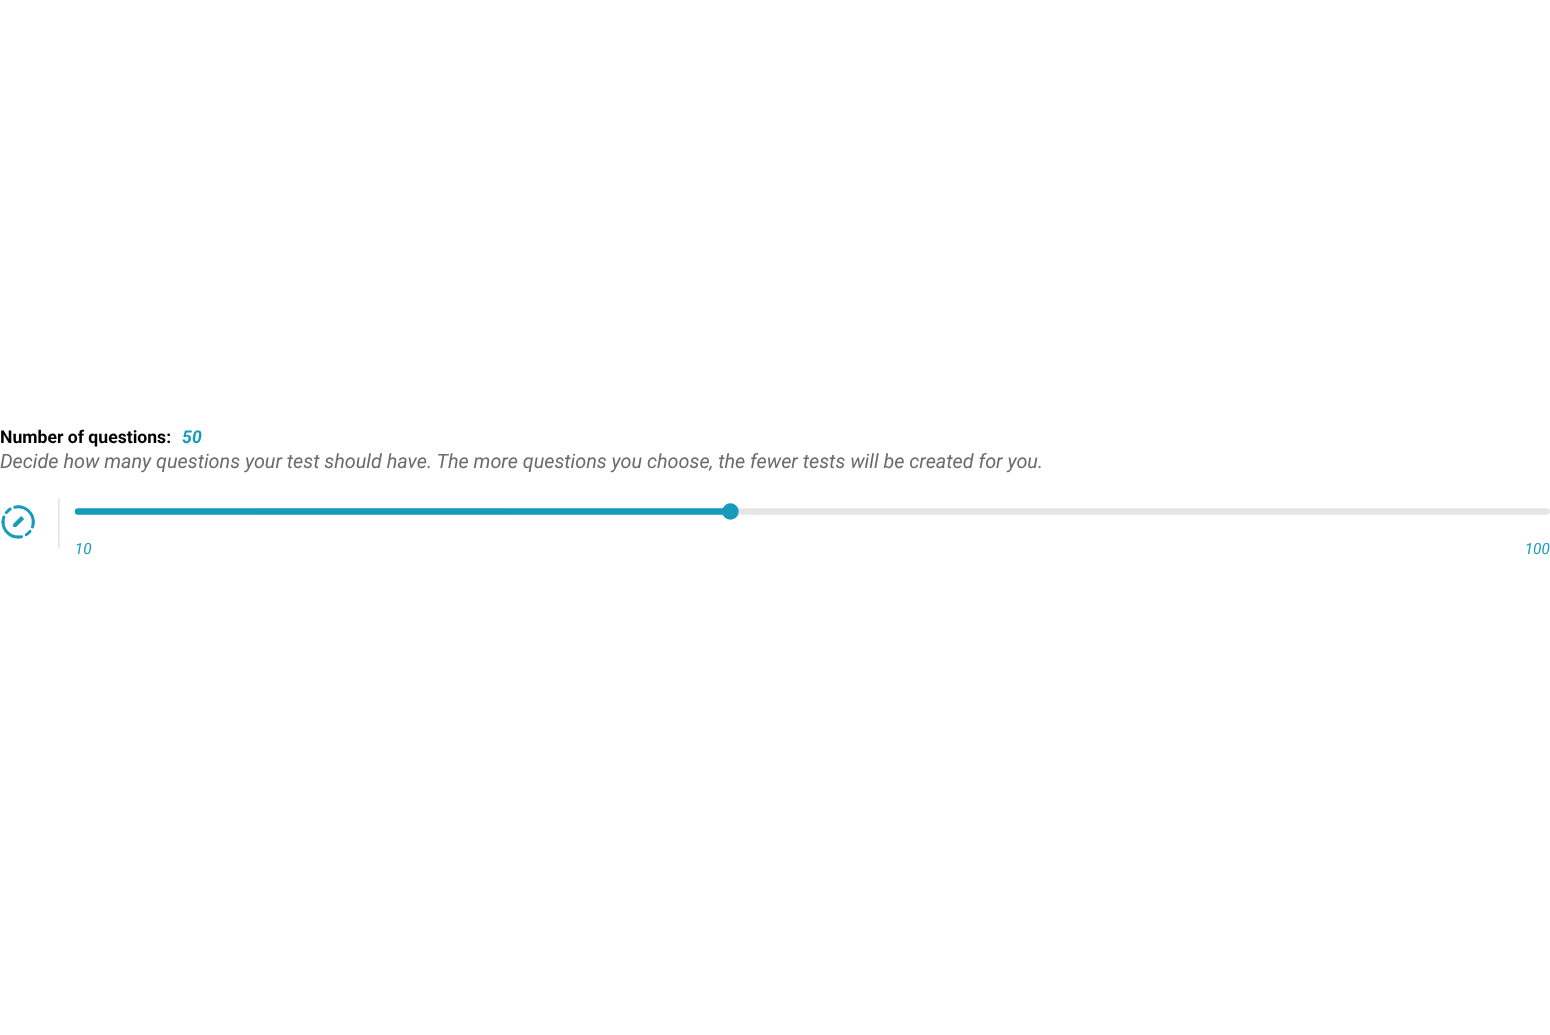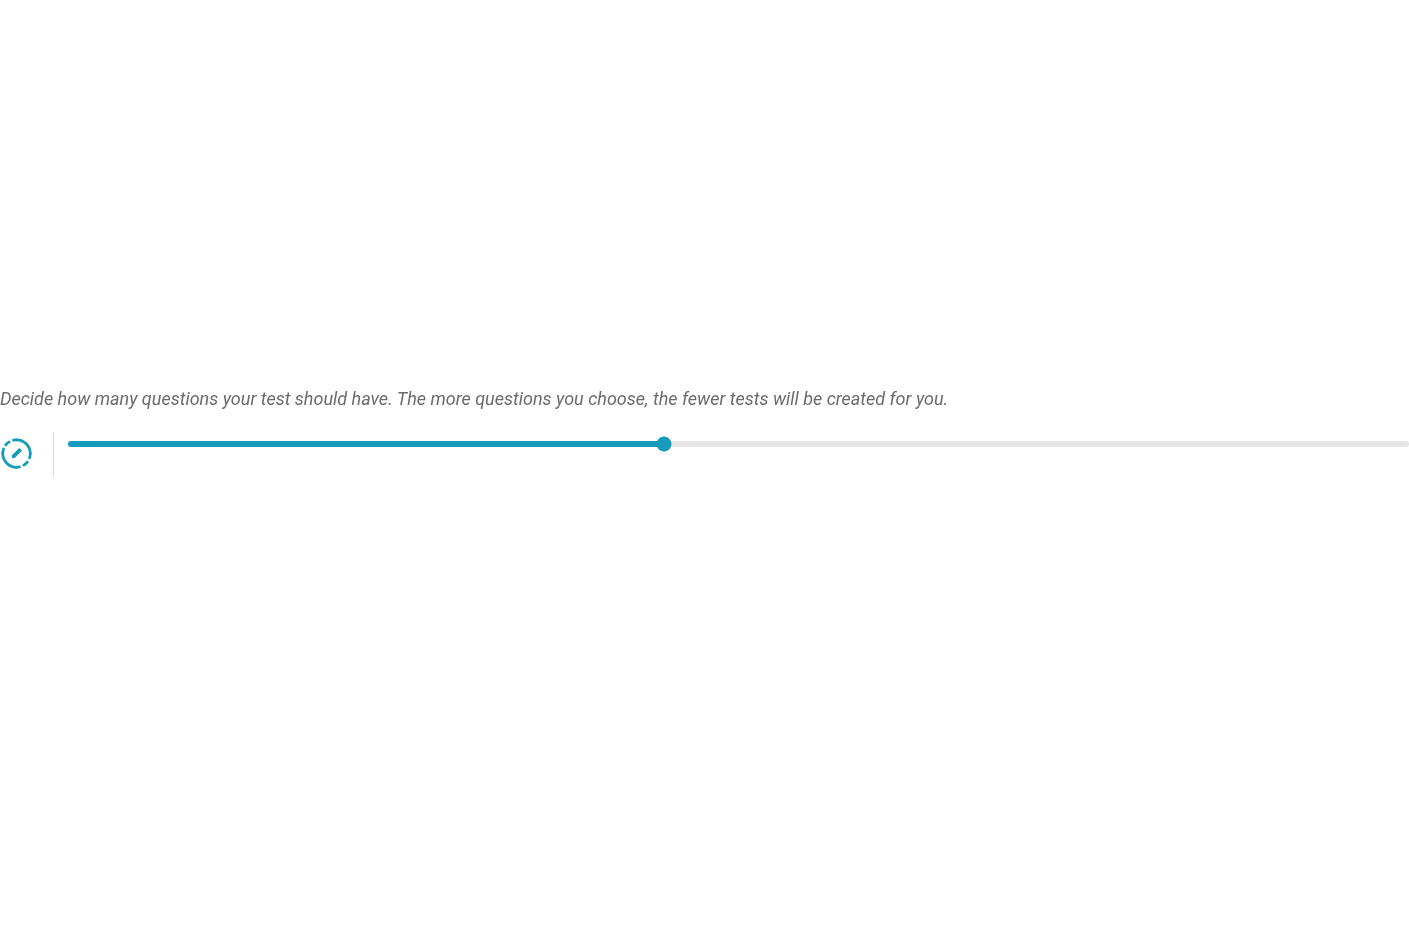--- a/index.html
+++ b/index.html
@@ -125,20 +125,24 @@
     .slider-min, .slider-max {
       font-size: 14px;
       font-style: italic;
       color: #169cba;
     }
   </style>
 </head>
 <body>
 
 <div class="content-wrapper">
+  <div class="header-line">
+    <span class="label-text">Number of questions:</span>
+    <span class="value-text">50</span>
+  </div>
 
   <div class="description-text">Decide how many questions your test should have. The more questions you choose, the fewer tests will be created for you.</div>
 
   <div class="slider-row">
     <div class="icon-container">
       <svg class="edit-icon" viewBox="0 0 36 36" fill="none">
         <path d="M 18 3 A 15 15 0 0 1 33 18" stroke="#169cba" stroke-width="3" stroke-linecap="round"></path>
         <path d="M 33 18 A 15 15 0 0 1 18 33" stroke="#169cba" stroke-width="3" stroke-linecap="round" stroke-dasharray="5 5"></path>
         <path d="M 18 33 A 15 15 0 0 1 3 18" stroke="#169cba" stroke-width="3" stroke-linecap="round"></path>
         <path d="M 3 18 A 15 15 0 0 1 18 3" stroke="#169cba" stroke-width="3" stroke-linecap="round" stroke-dasharray="5 5"></path>
@@ -146,15 +150,19 @@
       </svg>
     </div>
 
     <div class="divider"></div>
 
     <div class="slider-container">
       <div class="slider-track">
         <div class="slider-fill"></div>
         <div class="slider-thumb"></div>
       </div>
+      <div class="slider-labels">
+        <span class="slider-min">10</span>
+        <span class="slider-max">100</span>
+      </div>
     </div>
   </div>
 </div>
 
 </body></html>

